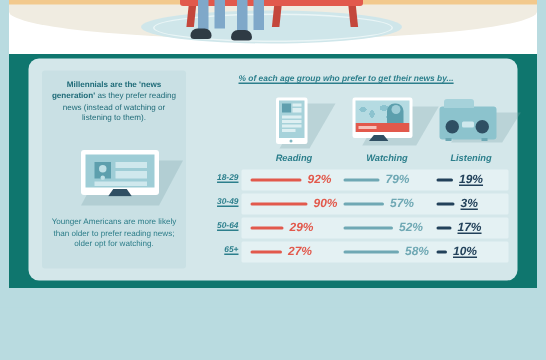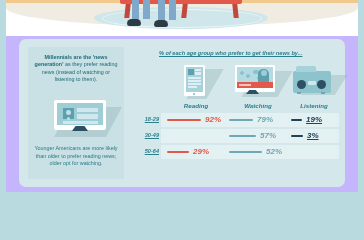--- a/index.html
+++ b/index.html
@@ -20,21 +20,21 @@
     background: #b9dbe0;
   }
 
   
   .page-sheet {
     position: absolute;
     left: 6px;
     top: 0px;
     width: 352px;
     height: 192px;
-    background: #c4b5fd;
+    background: #0f766e;
   }
 
   
   .illus-band {
     position: absolute;
     left: 0;
     top: 0;
     width: 352px;
     height: 36px;
     overflow: hidden;
@@ -653,39 +653,63 @@
                 <div class="val teal" style="left: 30px;">79%</div>
               </div>
               <div class="cell c3">
                 <div class="bar navy" style="left: 2px; width: 11px;"></div>
                 <div class="val navy" style="left: 17px;">19%</div>
               </div>
             </div>
             <div class="row">
               <div class="row-stripe"></div>
               <div class="age-label">30-49</div>
+              <div class="cell c1">
+                <div class="bar red" style="left: 2px; width: 38px;"></div>
+                <div class="val red" style="left: 44px;">90%</div>
+              </div>
               <div class="cell c2">
                 <div class="bar teal" style="left: 2px; width: 27px;"></div>
                 <div class="val teal" style="left: 33px;">57%</div>
               </div>
               <div class="cell c3">
                 <div class="bar navy" style="left: 2px; width: 12px;"></div>
                 <div class="val navy" style="left: 18px;">3%</div>
               </div>
             </div>
             <div class="row">
               <div class="row-stripe"></div>
               <div class="age-label">50-64</div>
               <div class="cell c1">
                 <div class="bar red" style="left: 2px; width: 22px;"></div>
                 <div class="val red" style="left: 28px;">29%</div>
               </div>
               <div class="cell c2">
                 <div class="bar teal" style="left: 2px; width: 33px;"></div>
                 <div class="val teal" style="left: 39px;">52%</div>
               </div>
+              <div class="cell c3">
+                <div class="bar navy" style="left: 2px; width: 10px;"></div>
+                <div class="val navy" style="left: 16px;">17%</div>
+              </div>
+            </div>
+            <div class="row">
+              <div class="row-stripe"></div>
+              <div class="age-label">65+</div>
+              <div class="cell c1">
+                <div class="bar red" style="left: 2px; width: 21px;"></div>
+                <div class="val red" style="left: 27px;">27%</div>
+              </div>
+              <div class="cell c2">
+                <div class="bar teal" style="left: 2px; width: 37px;"></div>
+                <div class="val teal" style="left: 43px;">58%</div>
+              </div>
+              <div class="cell c3">
+                <div class="bar navy" style="left: 2px; width: 7px;"></div>
+                <div class="val navy" style="left: 13px;">10%</div>
+              </div>
             </div>
           </div>
 
       </div>
     </div>
   </div>
 </div>
 
 </body></html>

